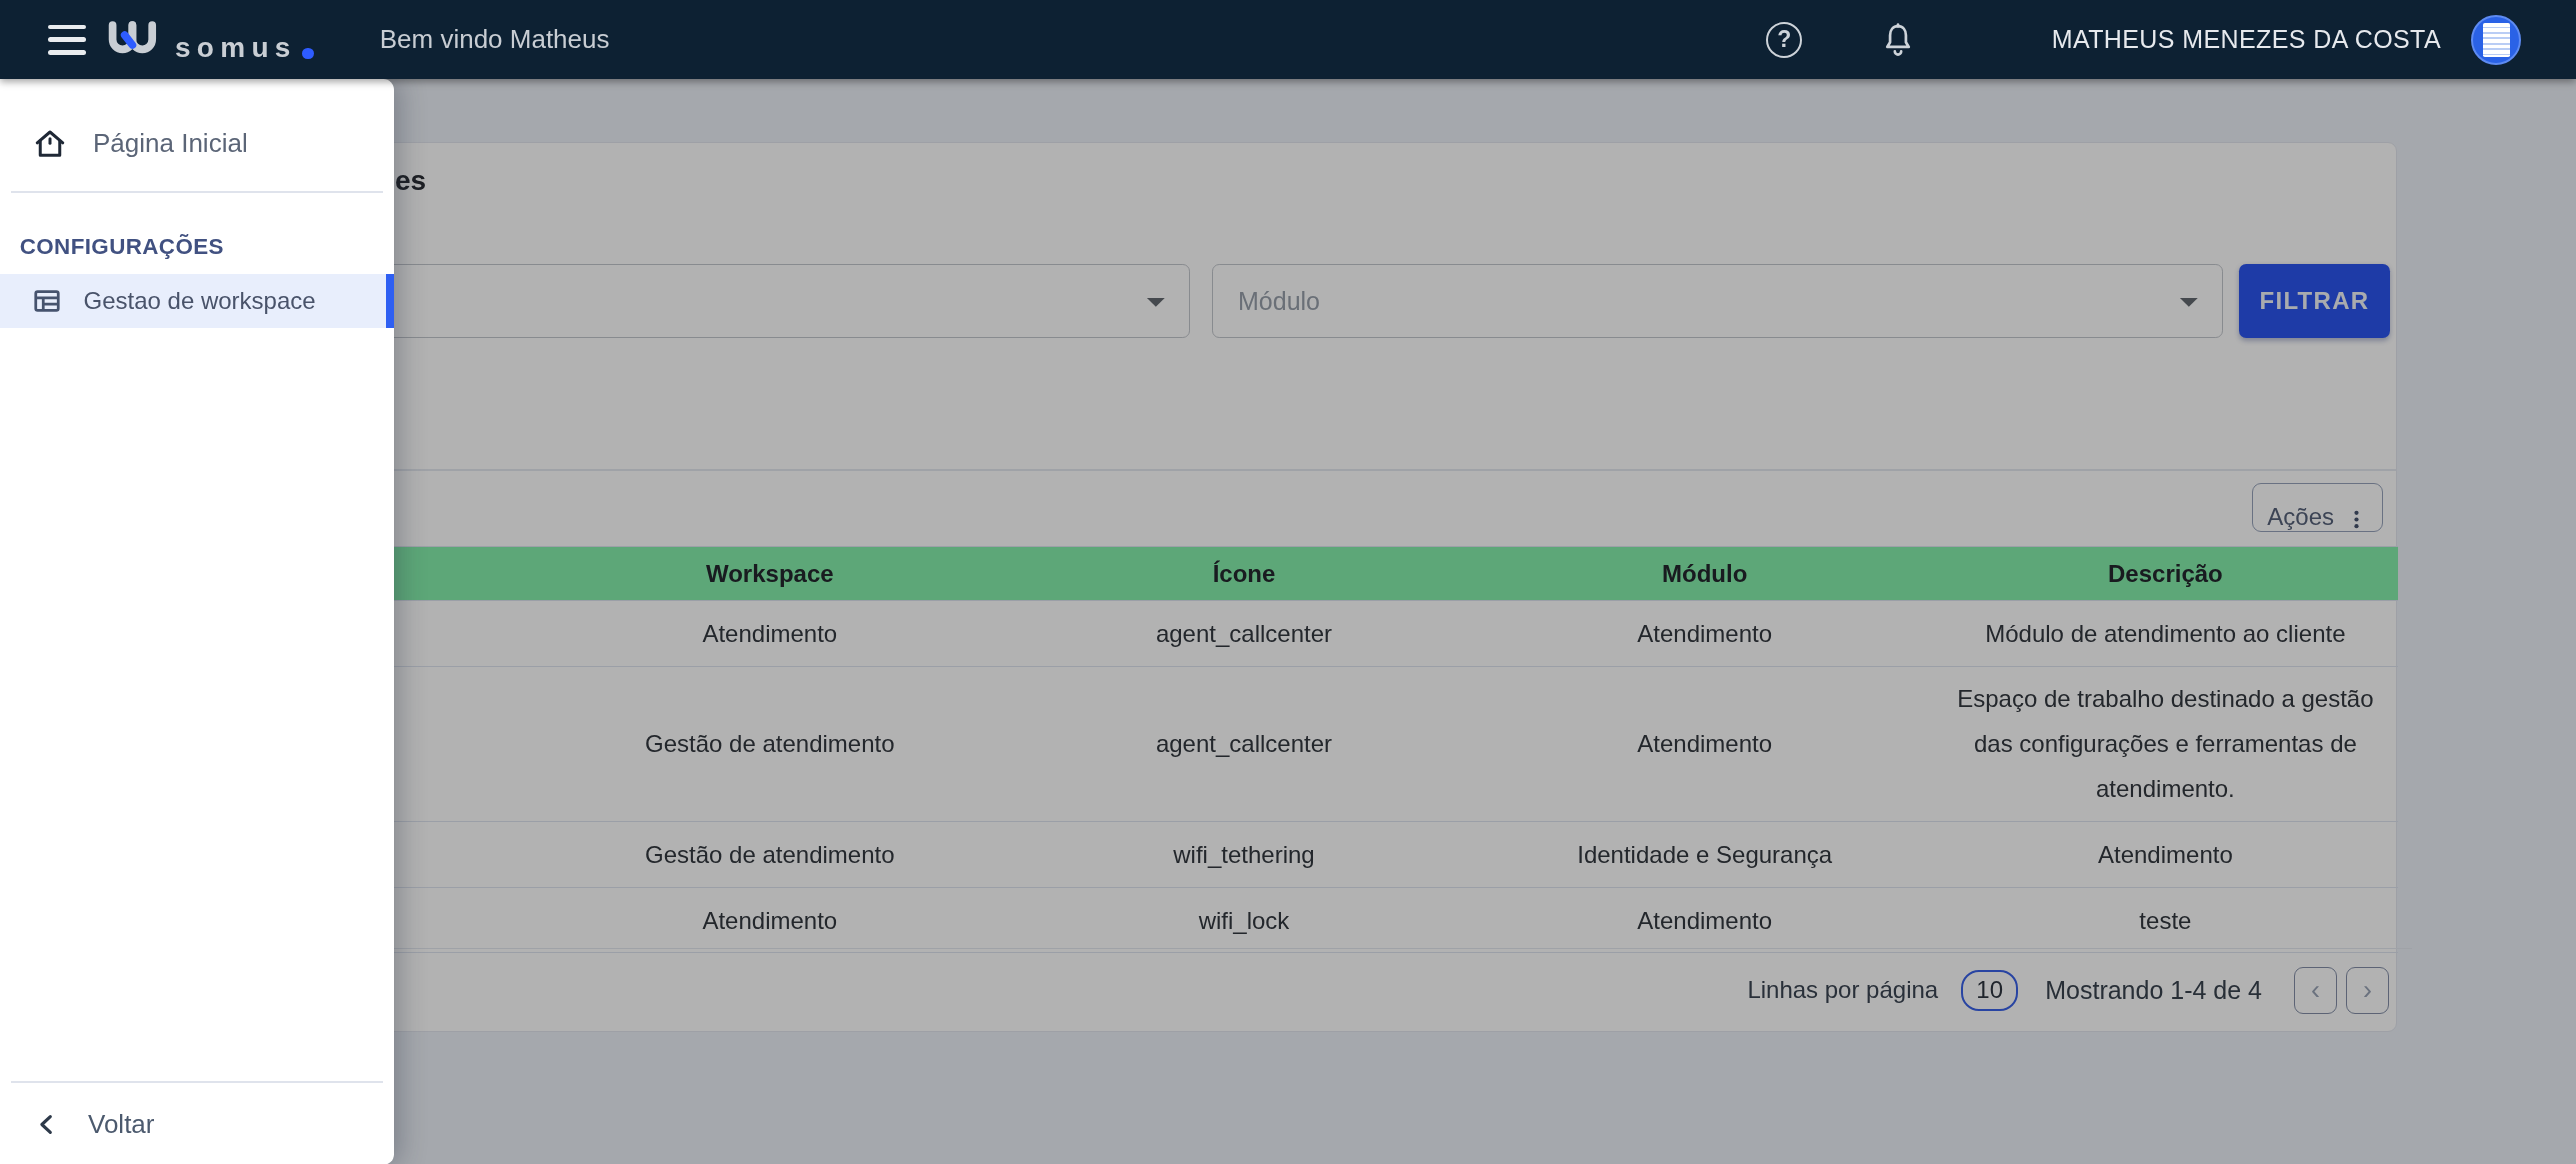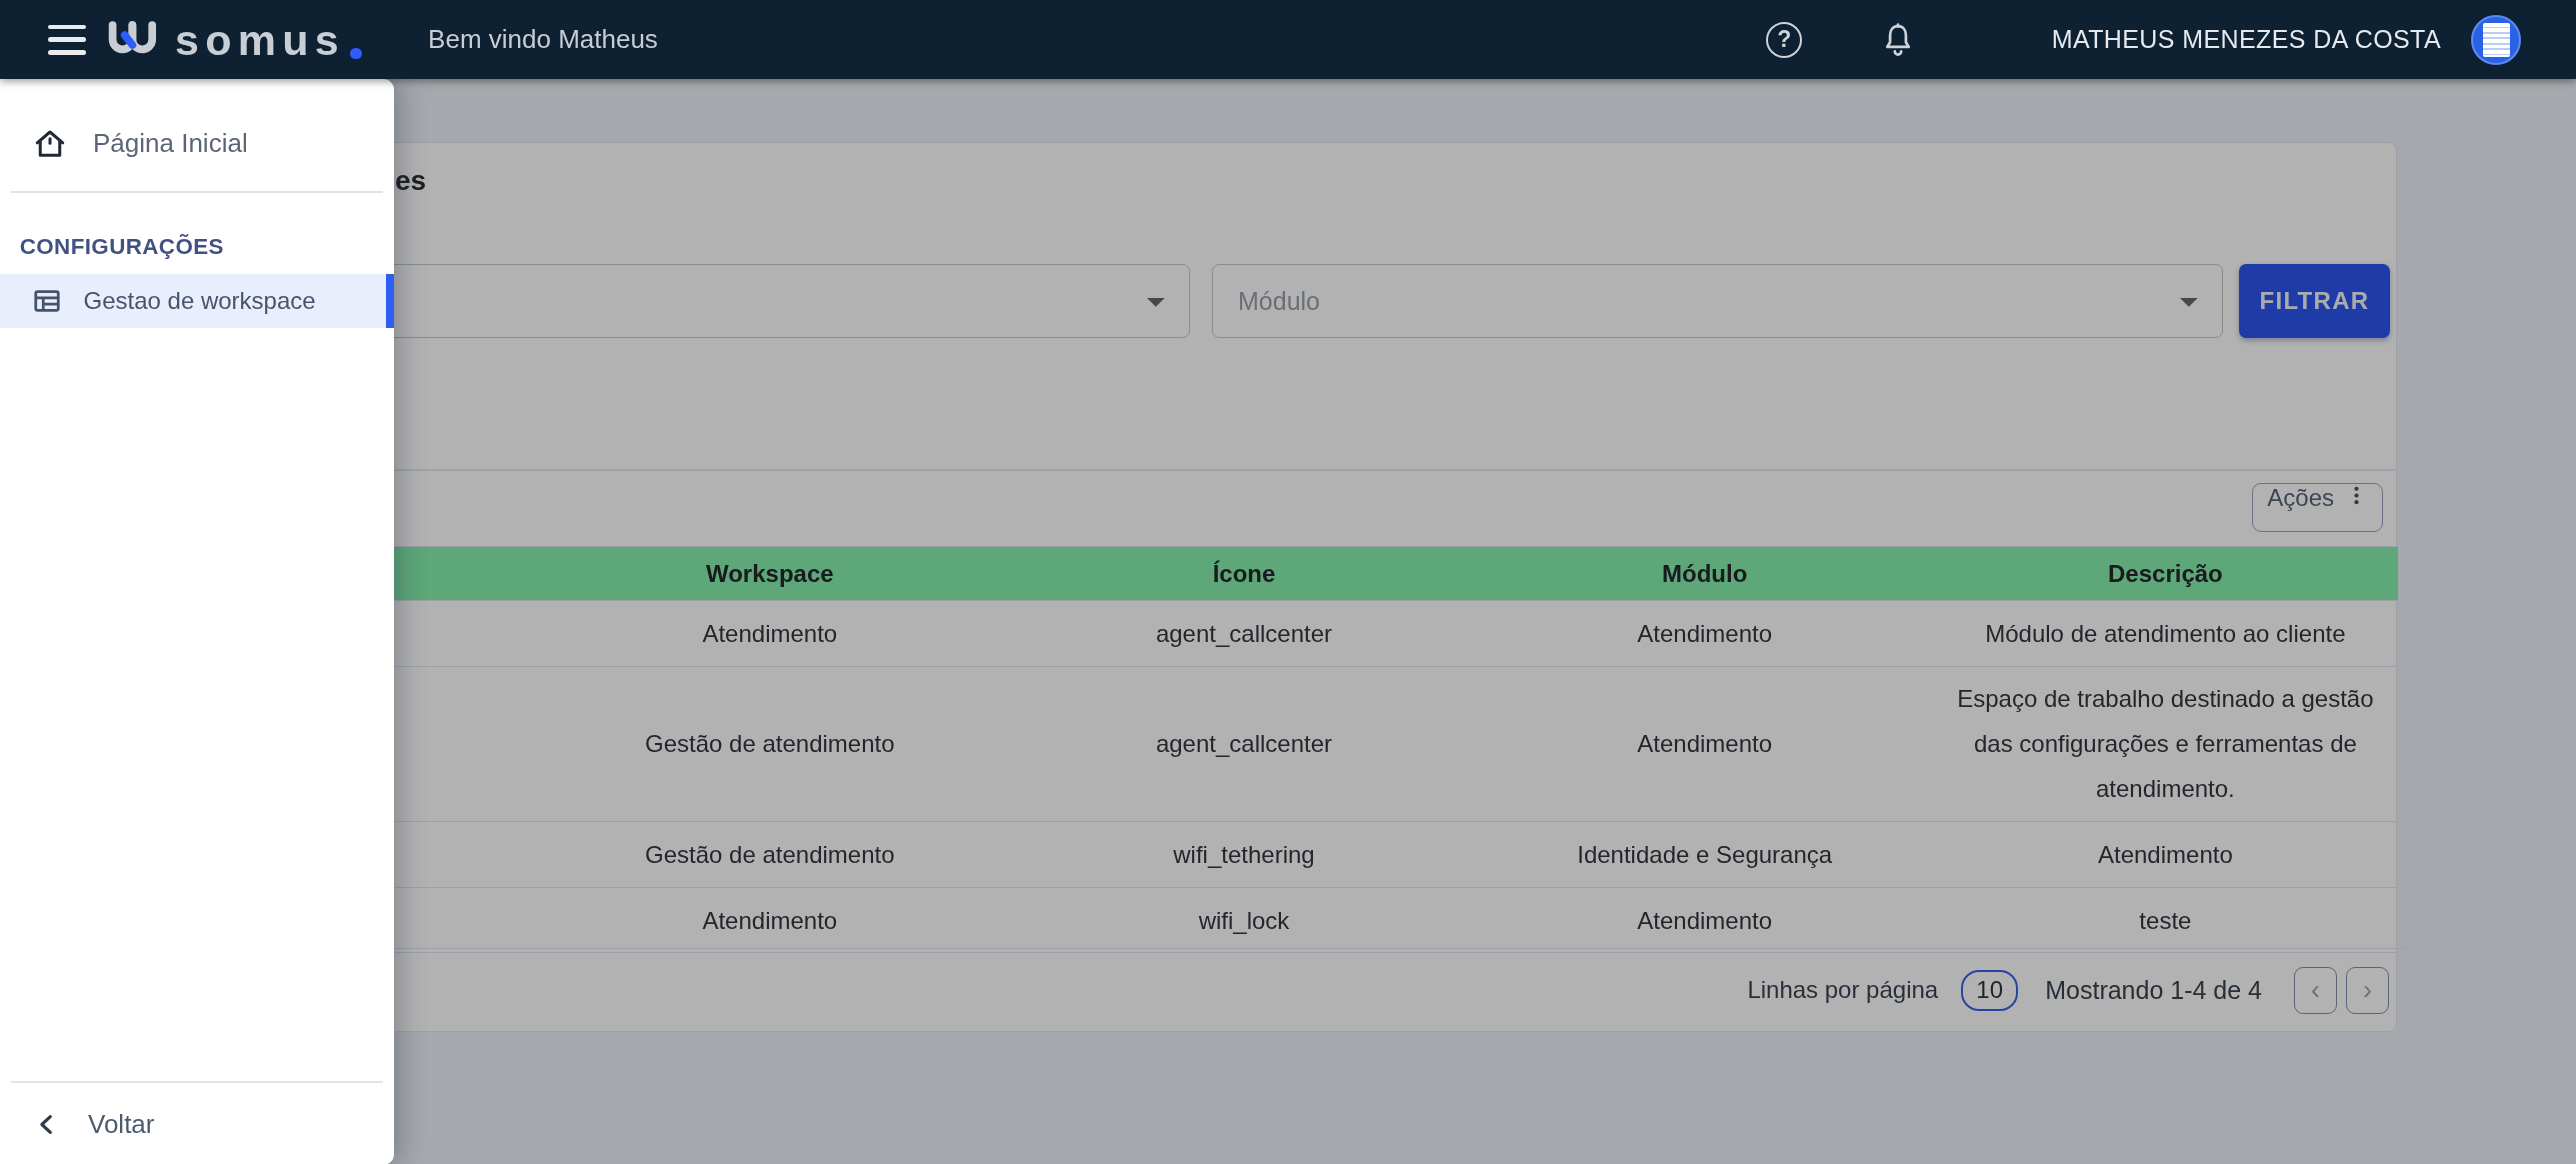--- a/index.html
+++ b/index.html
@@ -11,21 +11,21 @@
   .topbar {
     position: absolute; top: 0; left: 0; width: 2576px; height: 79px;
     background: #0d2133; display: flex; align-items: center;
     padding: 0 55px 0 48px; z-index: 70;
     box-shadow: 0 2.7px 7.2px rgba(0,0,0,0.35);
   }
   .hamburger { width: 38px; height: 30px; display: flex; flex-direction: column; justify-content: space-between; cursor: pointer; }
   .hamburger span { display: block; height: 4.5px; border-radius: 2.7px; background: #e9ecef; }
   .logo { display: flex; align-items: flex-end; margin-left: 19.7px; }
   .logo svg { display: block; }
-  .logo-text { font-size: 43px; font-weight: bold; letter-spacing: 6.3px; color: #c9ced4; line-height: 1; margin-left: 14.3px; }
+  .logo-text { font-size: 28px; font-weight: bold; letter-spacing: 6.3px; color: #c9ced4; line-height: 1; margin-left: 14.3px; }
   .logo-dot { width: 11.6px; height: 11.6px; border-radius: 50%; background: #2e5cff; margin: 0 0 2.7px 5.4px; }
   .welcome { margin-left: 66px; font-size: 26px; color: #c8cdd3; }
   .topbar-right { margin-left: auto; display: flex; align-items: center; }
   .icon-btn { width: 39px; height: 39px; display: flex; align-items: center; justify-content: center; cursor: pointer; }
   .help-circle {
     width: 36px; height: 36px; border: 2.7px solid #cdd3d9; border-radius: 50%;
     color: #cdd3d9; font-size: 23px; font-weight: bold;
     display: flex; align-items: center; justify-content: center;
   }
   .sp-help { margin-right: 75px; }
@@ -66,21 +66,21 @@
     font-family: "Liberation Sans", sans-serif;
     font-size: 24px; font-weight: bold; letter-spacing: 1.3px; cursor: pointer;
     box-shadow: 0 2.7px 5.4px rgba(20,40,120,0.3);
   }
 
   .card-divider { position: absolute; left: 0; top: 326px; width: 100%; height: 1.8px; background: #e4e8f0; }
 
   .btn-actions {
     position: absolute; left: 2162px; top: 340px; width: 131px; height: 49px;
     background: transparent; border: 1.8px solid #97a3bb; border-radius: 9px;
-    display: flex; align-items: flex-start; justify-content: center; gap: 10.7px;
+    display: flex; align-items: flex-end; justify-content: center; gap: 10.7px;
     font-family: "Liberation Sans", sans-serif;
     font-size: 24px; color: #57627a; cursor: pointer;
   }
 
   
   table.ws { position: absolute; left: 0; top: 403px; width: 2308px; border-collapse: collapse; table-layout: fixed; }
   table.ws th {
     background: #86efac; border-top: 1.8px solid #e0e5f0; border-bottom: 1.8px solid #dfe4f0;
     font-size: 24px; font-weight: bold; color: #24282e; text-align: center;
     height: 54px; padding: 0 9px;

